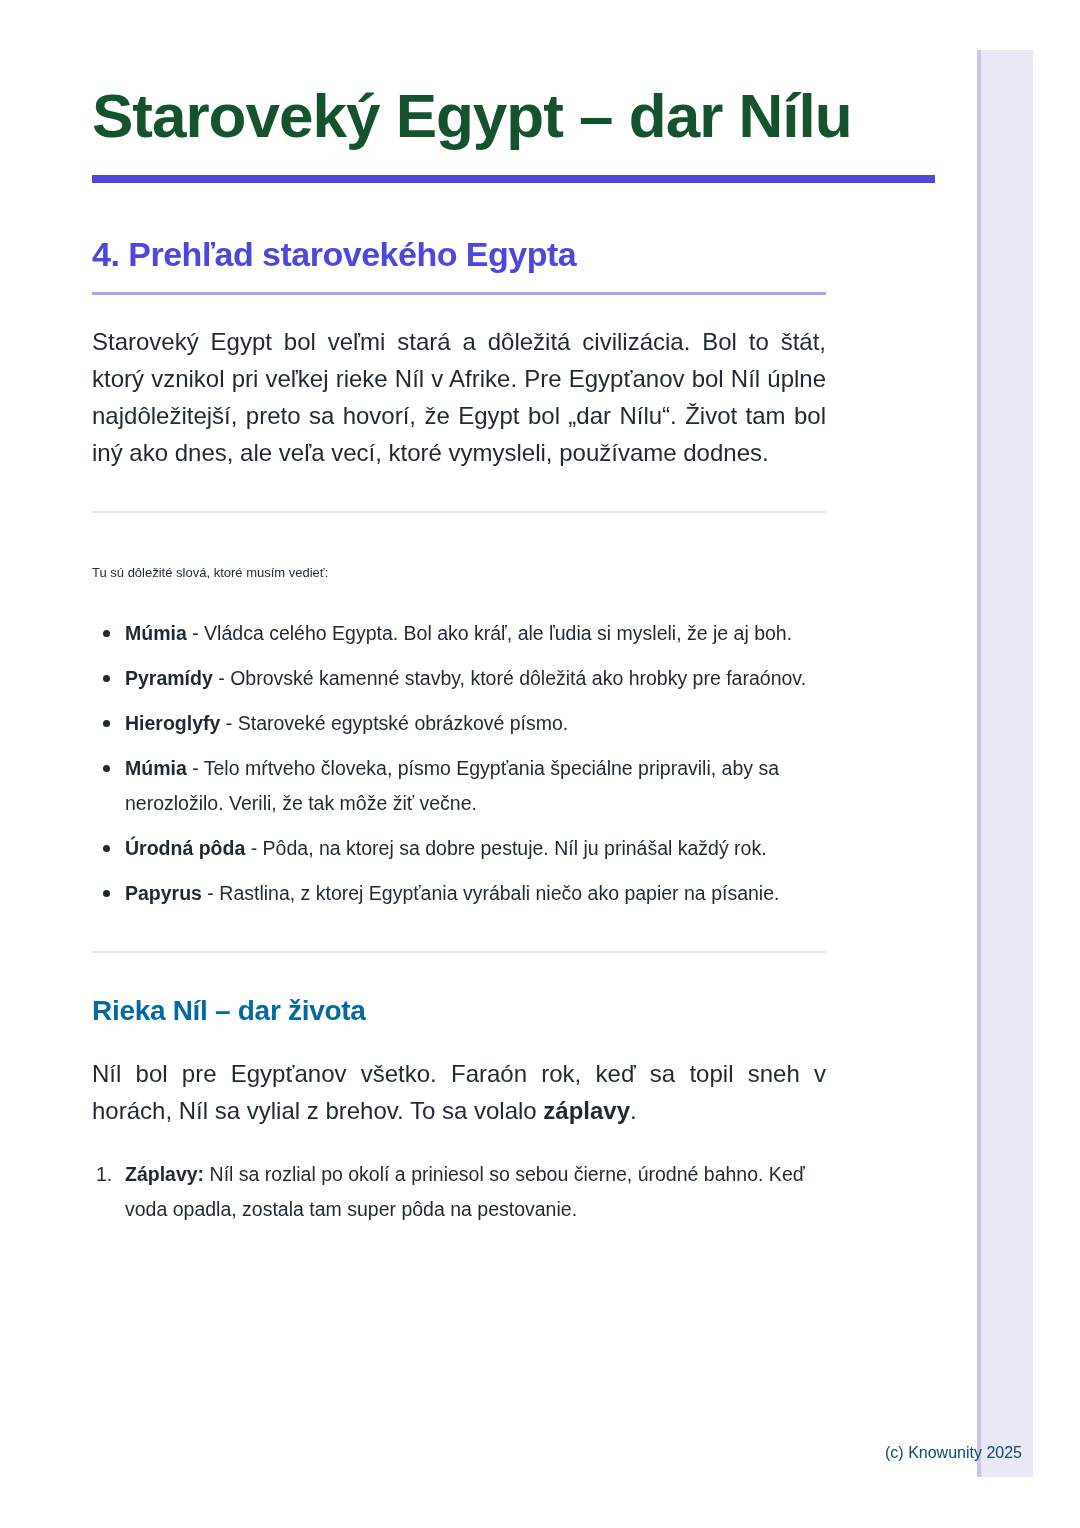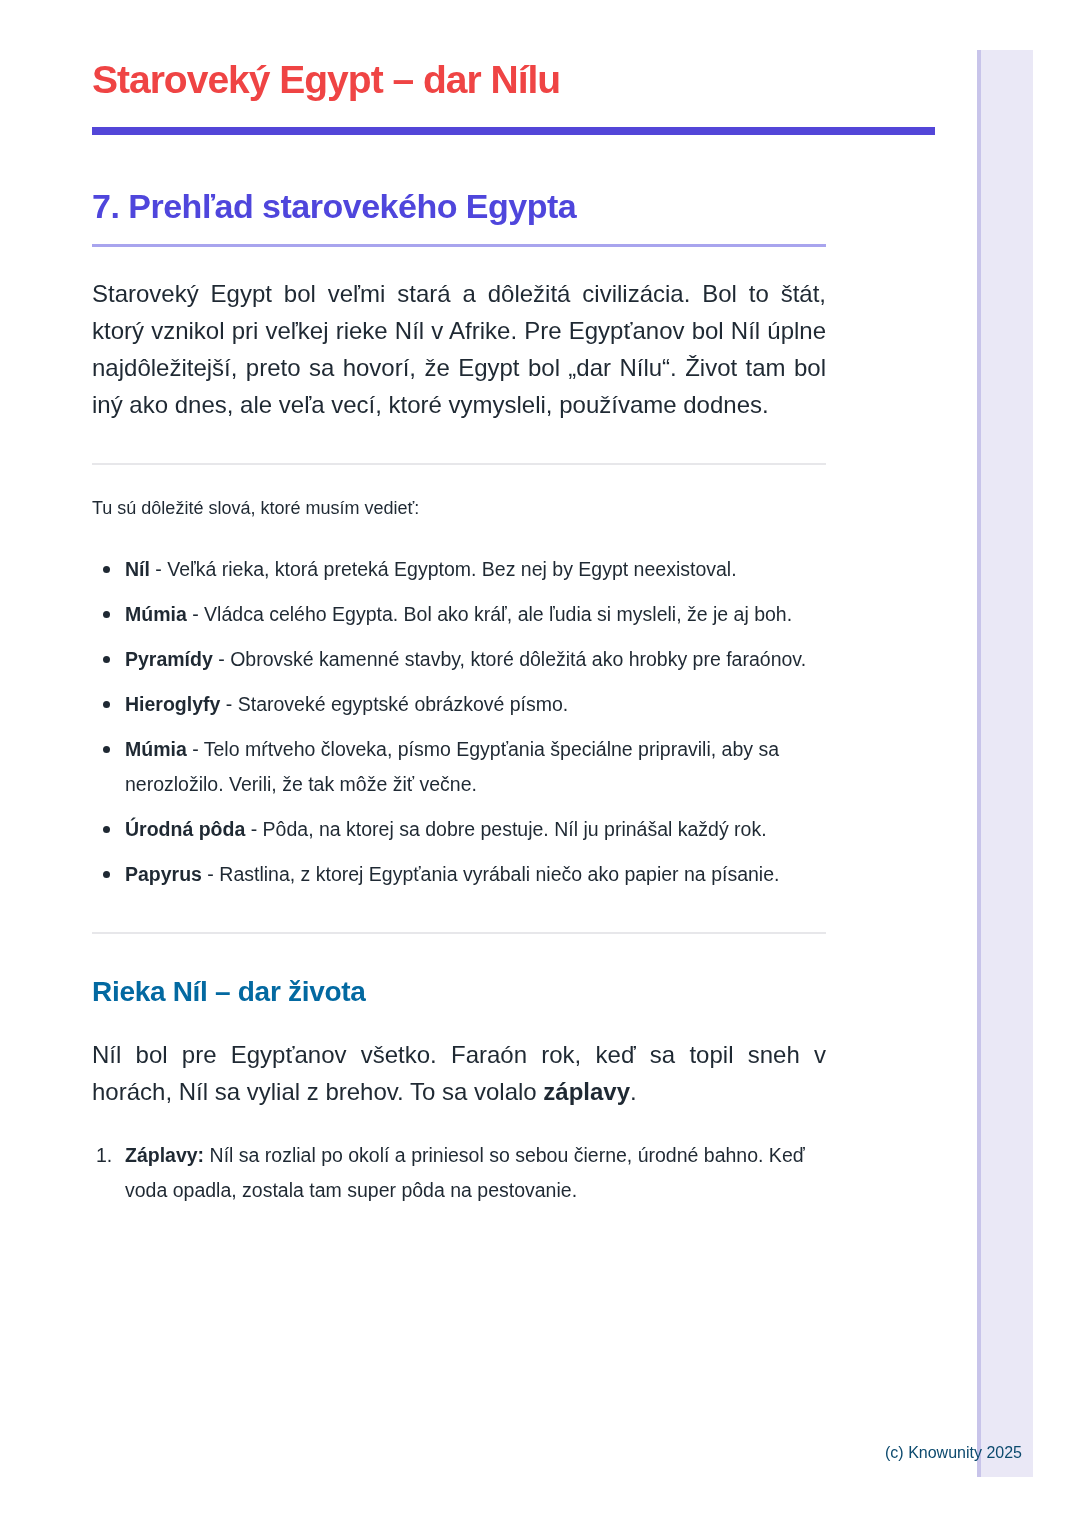--- a/index.html
+++ b/index.html
@@ -23,26 +23,26 @@
     height: 1427px;
     background: #EAE8F6;
     border-left: 4px solid #C8C4EA;
   }
   .content {
     position: relative;
     margin-left: 92px;
     width: 843px;
   }
   .doc-title {
-    padding-top: 58px;
-    font-size: 39px;
+    padding-top: 80px;
+    font-size: 62px;
     font-weight: 800;
     letter-spacing: -1px;
     line-height: 1.15;
-    color: #ef4444;
+    color: #14532d;
   }
   .title-rule {
     margin-top: 24px;
     width: 843px;
     height: 8px;
     background: #5346D8;
   }
   .section-heading {
     margin-top: 52px;
     width: 734px;
@@ -61,23 +61,23 @@
     text-align: justify;
     color: #1F2933;
   }
   .divider {
     margin-top: 40px;
     width: 734px;
     height: 0;
     border-top: 2px solid #E7E7EA;
   }
   .intro-line {
-    margin-top: 26px;
+    margin-top: 42px;
     width: 734px;
-    font-size: 18px;
+    font-size: 13px;
     line-height: 35px;
     color: #1F2933;
   }
   ul.terms {
     list-style: none;
     margin-top: 26px;
     width: 734px;
   }
   ul.terms li {
     position: relative;
@@ -133,31 +133,28 @@
 
 <div class="page">
 
   <div class="side-strip"></div>
 
   <div class="content">
 
     <h1 class="doc-title">Staroveký Egypt – dar Nílu</h1>
     <div class="title-rule"></div>
 
-    <h2 class="section-heading">7. Prehľad starovekého Egypta</h2>
+    <h2 class="section-heading">4. Prehľad starovekého Egypta</h2>
     <p class="body-par">Staroveký Egypt bol veľmi stará a dôležitá civilizácia. Bol to štát, ktorý vznikol pri veľkej rieke Níl v Afrike. Pre Egypťanov bol Níl úplne najdôležitejší, preto sa hovorí, že Egypt bol „dar Nílu“. Život tam bol iný ako dnes, ale veľa vecí, ktoré vymysleli, používame dodnes.</p>
 
     <div class="divider"></div>
 
     <p class="intro-line">Tu sú dôležité slová, ktoré musím vedieť:</p>
 
     <ul class="terms">
-      <li>
-        <span class="bullet-dot"></span><span class="term">Níl</span><span> - </span><span>Veľká rieka, ktorá preteká Egyptom. Bez nej by Egypt neexistoval.</span>
-      </li>
       <li>
         <span class="bullet-dot"></span><span class="term">Múmia</span><span> - </span><span>Vládca celého Egypta. Bol ako kráľ, ale ľudia si mysleli, že je aj boh.</span>
       </li>
       <li>
         <span class="bullet-dot"></span><span class="term">Pyramídy</span><span> - </span><span>Obrovské kamenné stavby, ktoré dôležitá ako hrobky pre faraónov.</span>
       </li>
       <li>
         <span class="bullet-dot"></span><span class="term">Hieroglyfy</span><span> - </span><span>Staroveké egyptské obrázkové písmo.</span>
       </li>
       <li>

